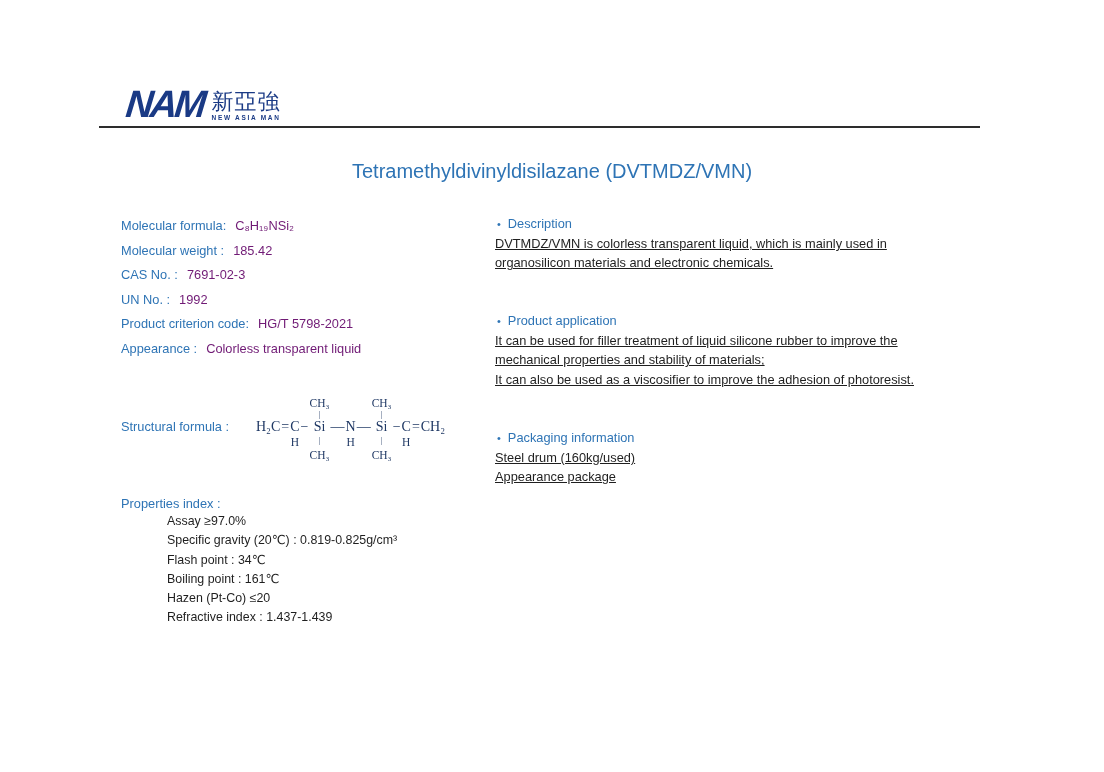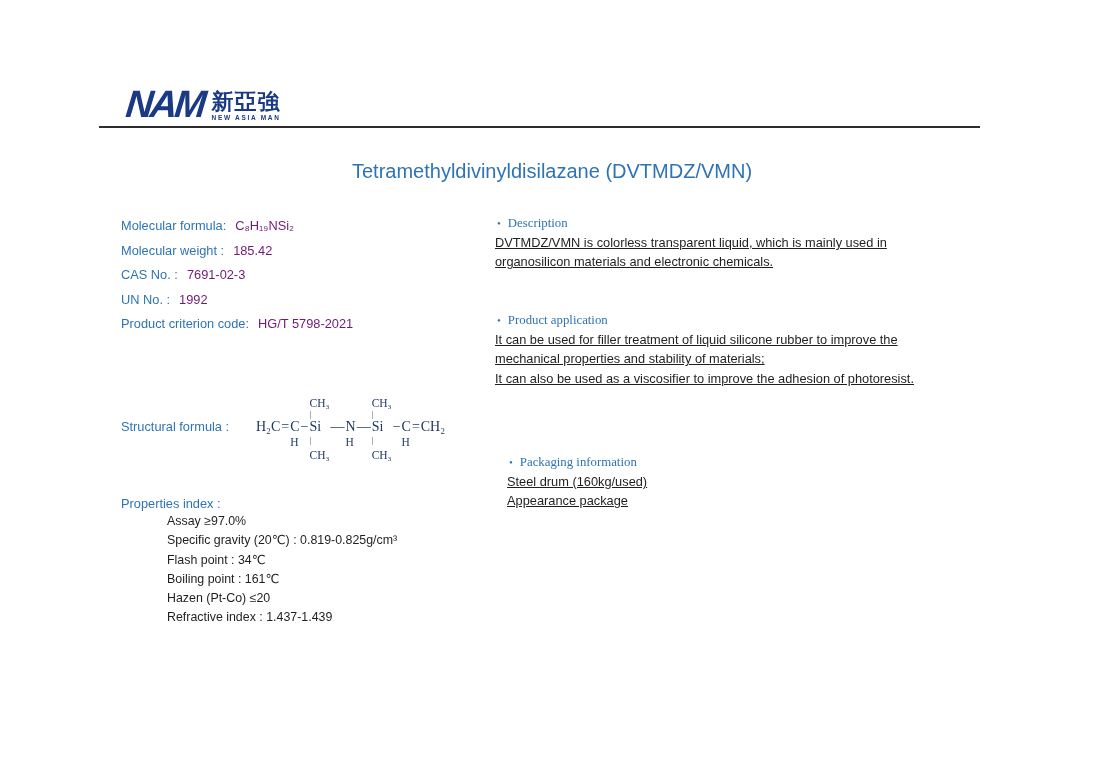--- a/index.html
+++ b/index.html
@@ -11,58 +11,58 @@
     color:#1f1f1f;
     overflow:hidden;
   }
   
   .logo{position:absolute;left:126px;top:86px;display:flex;align-items:flex-end;}
   .logo-nam{
     font-size:38px;line-height:36px;font-weight:bold;font-style:italic;
     letter-spacing:-3px;transform:skewX(-6deg);color:#1a3a85;
   }
   .logo-right{display:flex;flex-direction:column;margin-left:8px;}
-  .logo-cn{font-size:22px;line-height:24px;font-weight:bold;color:#1a3a85;letter-spacing:1px;text-align:center;}
+  .logo-cn{font-size:22px;line-height:24px;font-weight:normal;color:#1a3a85;letter-spacing:1px;text-align:center;}
   .logo-en{font-size:6.5px;line-height:8px;font-weight:bold;color:#1a3a85;letter-spacing:1.7px;}
   .header-rule{position:absolute;left:99px;top:126px;width:881px;height:2px;background:#2d2d2d;}
   
   .doc-title{
     position:absolute;left:0;top:160px;width:100%;
     text-align:center;font-size:20px;color:#2e74b5;
   }
   
   .fields{position:absolute;left:121px;top:214px;font-size:12.8px;}
   .field-row{height:24.6px;line-height:24.6px;white-space:nowrap;}
   .field-label{color:#2e74b5;margin-right:9px;}
   .field-value{color:#701a75;}
   
   .sf-label{position:absolute;left:121px;top:419px;font-size:12.8px;color:#2e74b5;line-height:16px;}
   .sf{
     position:absolute;left:256px;top:396px;display:flex;align-items:flex-start;
     font-family:"Liberation Serif","DejaVu Serif",serif;color:#1f3864;
   }
-  .sf-col{display:flex;flex-direction:column;}
+  .sf-col{display:flex;flex-direction:column;align-items:center;}
   .sf-top,.sf-bot{height:14px;line-height:14px;font-size:11.5px;}
   .sf-tbond{height:9px;line-height:9px;font-size:8px;}
   .sf-row4{height:12px;line-height:12px;font-size:11.5px;}
   .sf-row4.is-bond{font-size:8px;line-height:10px;}
   .sf-main{height:17px;line-height:16px;font-size:14px;}
   .sf-bondchar .sf-main{padding:0 1px;}
   
   .props-label{position:absolute;left:121px;top:496px;font-size:12.8px;color:#2e74b5;line-height:15px;}
   .props-items{position:absolute;left:167px;top:512px;font-size:12.4px;}
   .props-item{height:19.3px;line-height:19.3px;white-space:nowrap;}
   
   .section{position:absolute;left:495px;width:488px;font-size:12.8px;}
-  .section-heading{color:#2e74b5;line-height:19px;padding-left:2px;font-family:Liberation Serif, serif;}
+  .section-heading{color:#2e74b5;line-height:19px;padding-left:2px;}
   .section-heading .bullet{margin-right:7px;font-size:11px;}
   .section-line{line-height:19.4px;color:#1f1f1f;text-decoration:underline;}
   .s-desc{top:214px;}
   .s-app{top:311px;}
-  .s-pack{top:453px;margin-left:12px;}
+  .s-pack{top:428px;}
 </style>
 </head>
 <body>
 
 <div class="page">
 
   <div class="logo">
     <span class="logo-nam">NAM</span>
     <span class="logo-right">
       <span class="logo-cn">新亞強</span>
@@ -81,20 +81,23 @@
       <span class="field-label">Molecular weight :</span><span class="field-value">185.42</span>
     </div>
     <div class="field-row">
       <span class="field-label">CAS No. :</span><span class="field-value">7691-02-3</span>
     </div>
     <div class="field-row">
       <span class="field-label">UN No. :</span><span class="field-value">1992</span>
     </div>
     <div class="field-row">
       <span class="field-label">Product criterion code:</span><span class="field-value">HG/T 5798-2021</span>
+    </div>
+    <div class="field-row">
+      <span class="field-label">Appearance :</span><span class="field-value">Colorless transparent liquid</span>
     </div>
   </div>
 
   <div class="sf-label">Structural formula :</div>
   <div class="sf">
       <div class="sf-col">
         <div class="sf-top"></div>
         <div class="sf-tbond"></div>
         <div class="sf-main">H₂C</div>
         <div class="sf-row4"></div>

